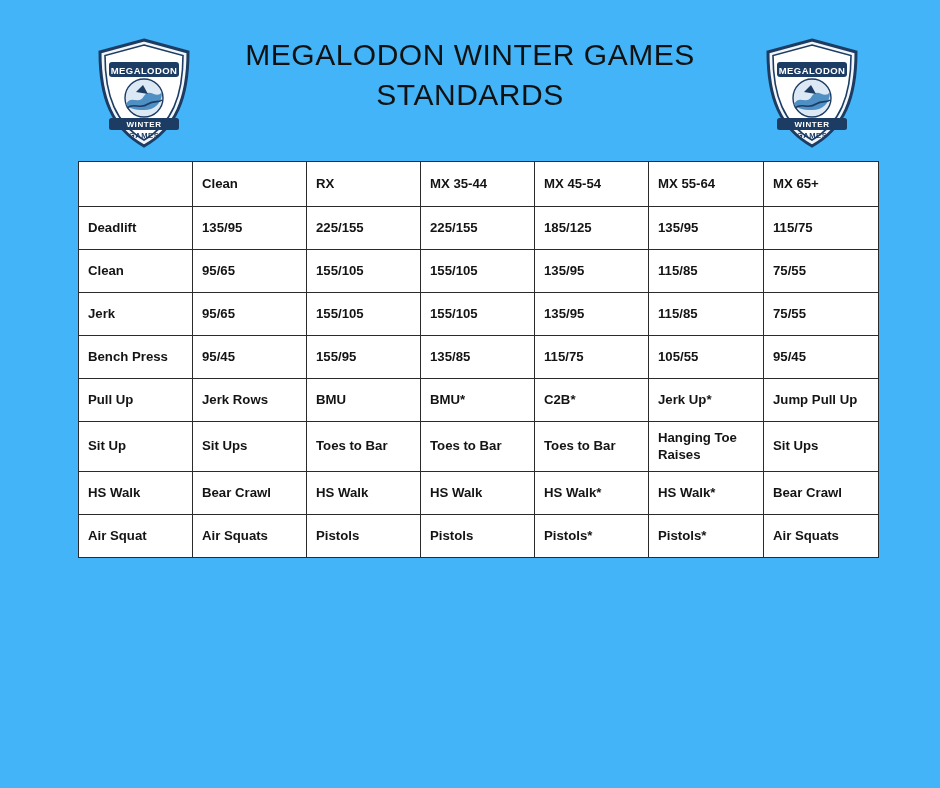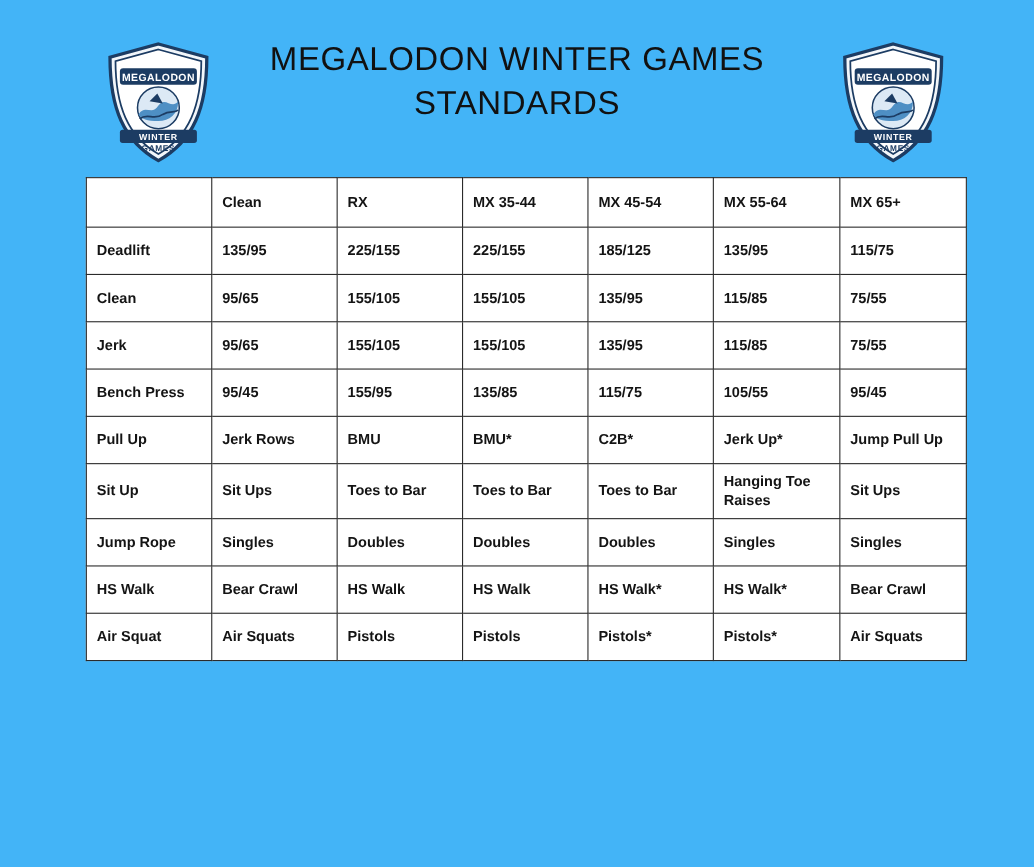--- a/index.html
+++ b/index.html
@@ -201,29 +201,20 @@
         <tr>
           <td>Sit Up</td>
           <td>Sit Ups</td>
           <td>Toes to Bar</td>
           <td>Toes to Bar</td>
           <td>Toes to Bar</td>
           <td>Hanging Toe Raises</td>
           <td>Sit Ups</td>
         </tr>
         <tr>
-          <td>Jump Rope</td>
-          <td>Singles</td>
-          <td>Doubles</td>
-          <td>Doubles</td>
-          <td>Doubles</td>
-          <td>Singles</td>
-          <td>Singles</td>
-        </tr>
-        <tr>
           <td>HS Walk</td>
           <td>Bear Crawl</td>
           <td>HS Walk</td>
           <td>HS Walk</td>
           <td>HS Walk*</td>
           <td>HS Walk*</td>
           <td>Bear Crawl</td>
         </tr>
         <tr>
           <td>Air Squat</td>

